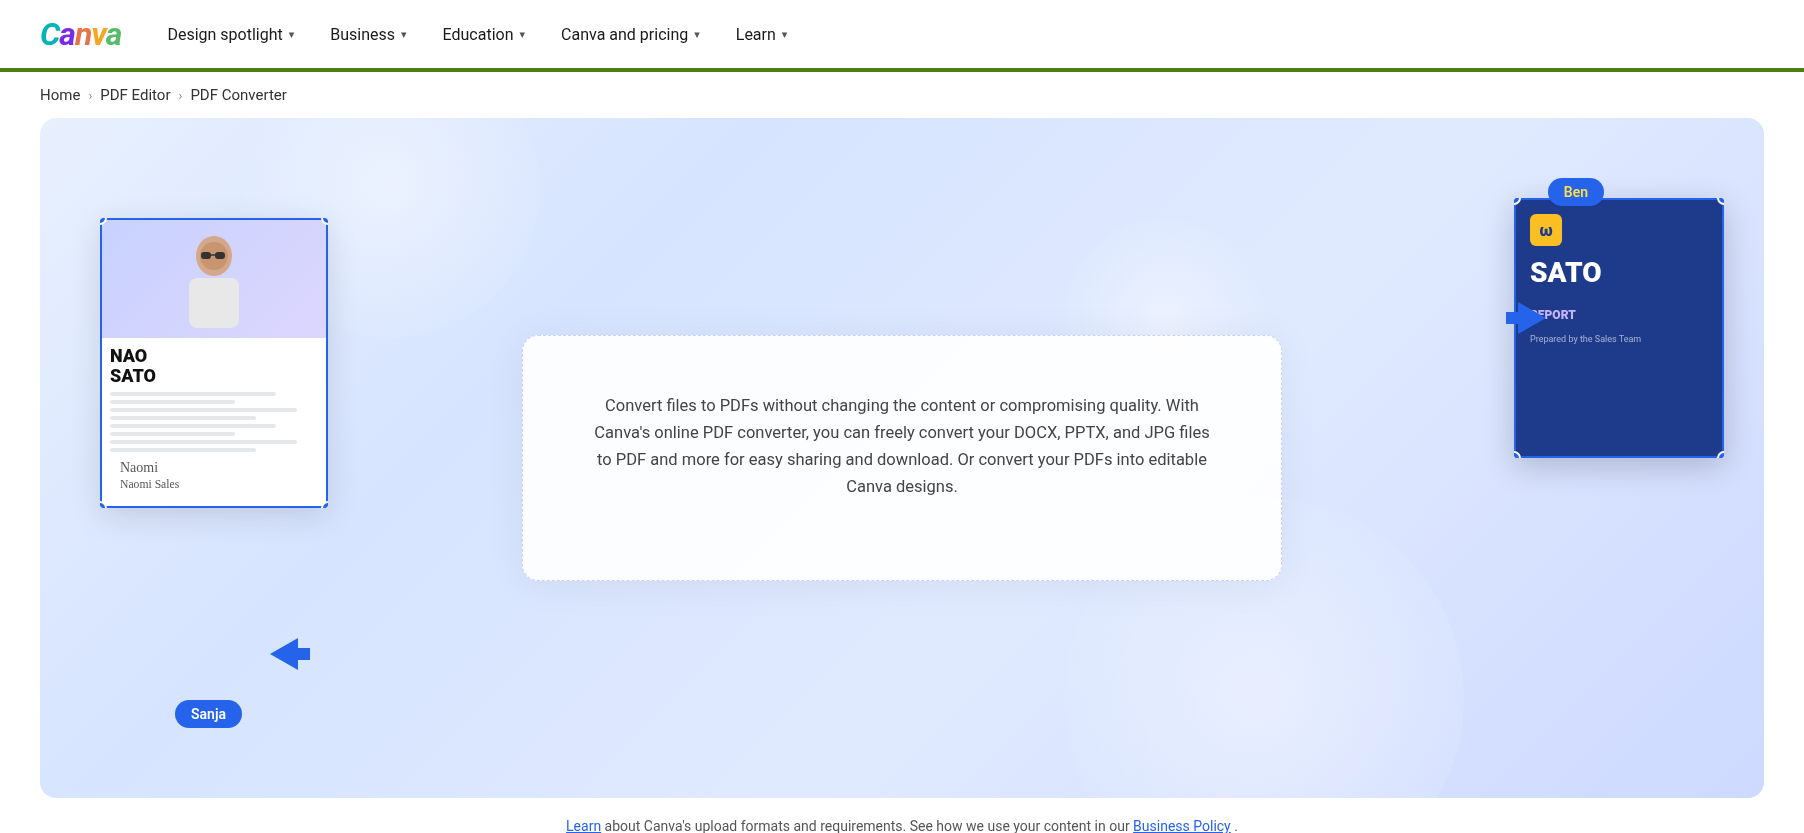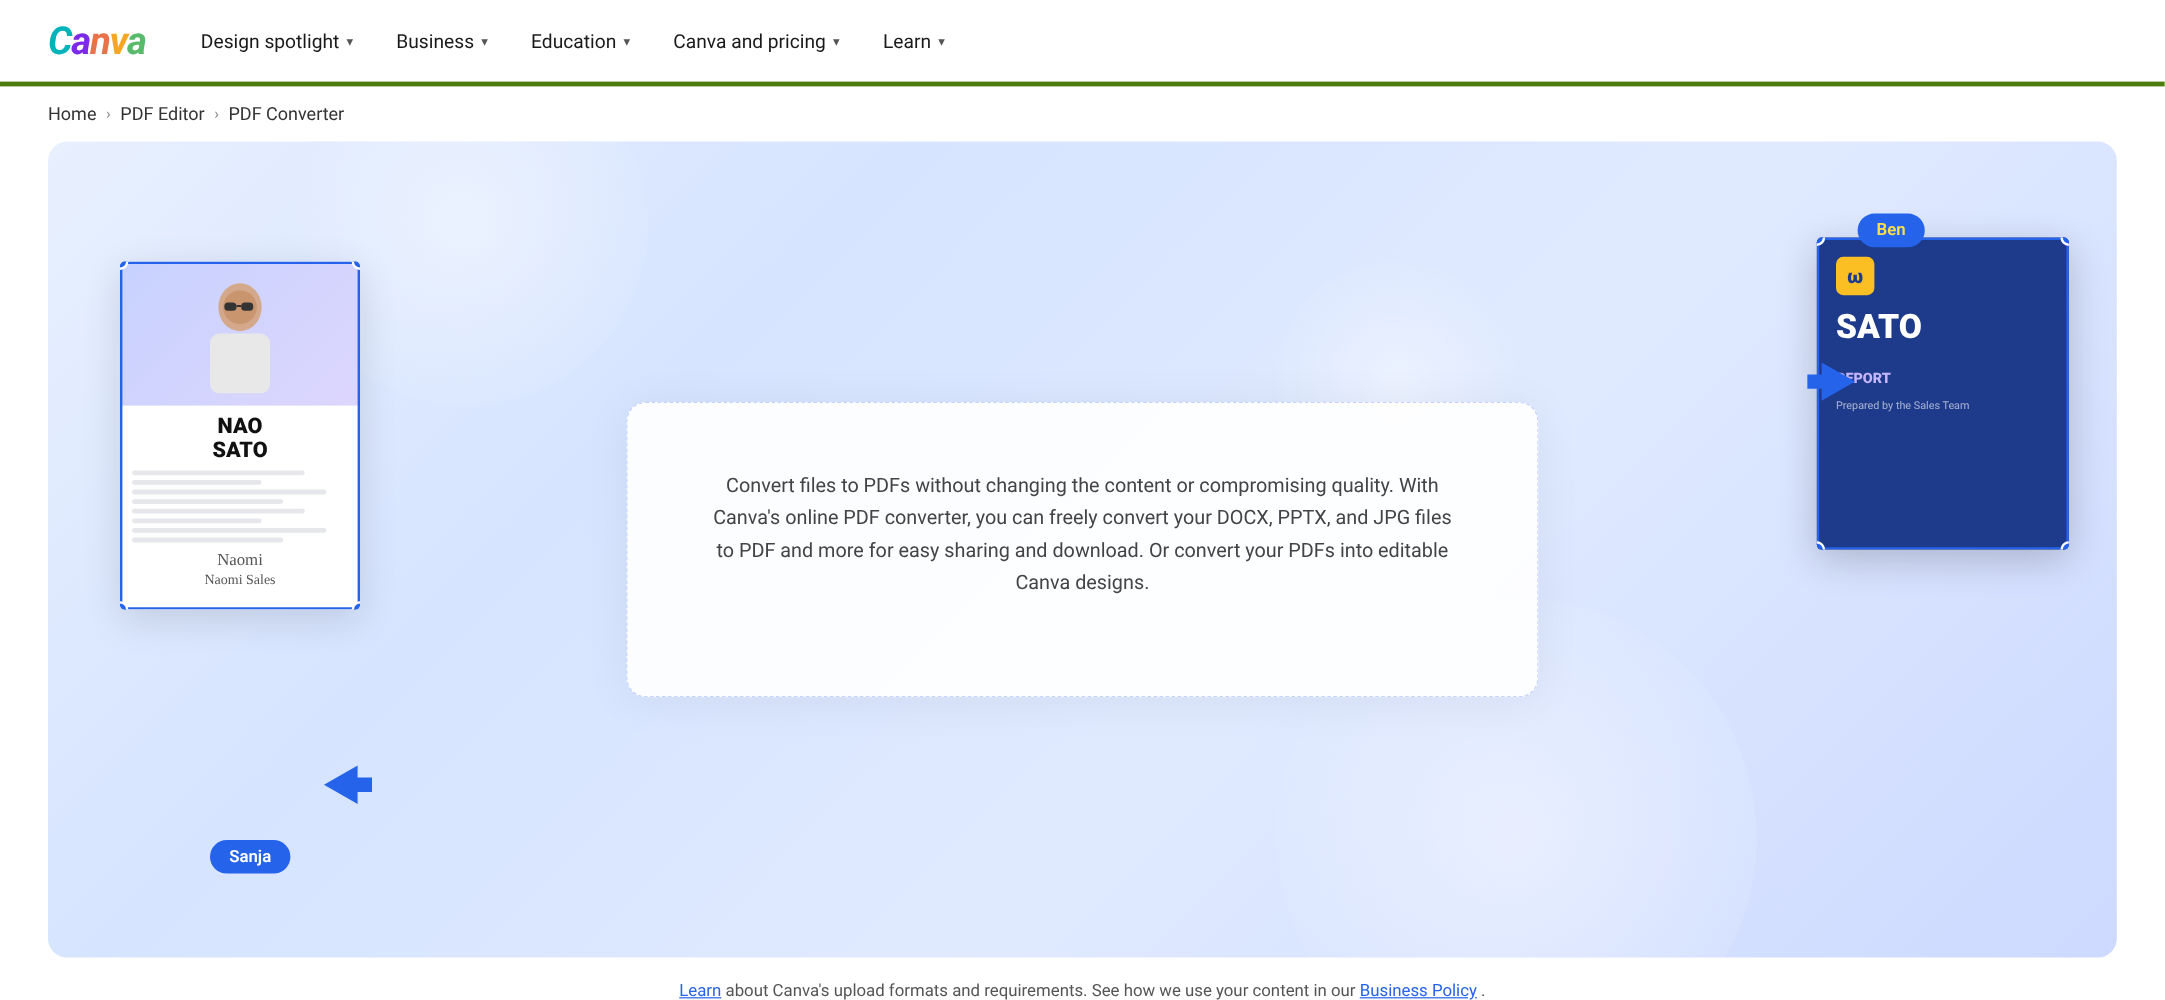--- a/index.html
+++ b/index.html
@@ -54,24 +54,23 @@
       position: absolute; border-radius: 50%;
       background: radial-gradient(circle, rgba(255,255,255,0.4) 0%, rgba(200,220,255,0.2) 100%);
     }
     .bg-circle-1 { width: 300px; height: 300px; top: -80px; left: 200px; }
     .bg-circle-2 { width: 400px; height: 400px; bottom: -100px; right: 300px; }
     .bg-circle-3 { width: 200px; height: 200px; top: 100px; right: 500px; }
 
     
     .doc-left {
       position: absolute; left: 60px; top: 100px;
-      width: 200px; background: #fff; border-radius: 4px;
+      width: 228px; background: #fff; border-radius: 4px;
       box-shadow: 0 8px 32px rgba(0,0,0,0.12);
       overflow: hidden;
-      text-align: center;
     }
     .doc-left-handle {
       position: absolute; width: 14px; height: 14px; background: #2563eb;
       border-radius: 50%; border: 2px solid #fff;
     }
     .doc-left-handle.tl { top: -7px; left: -7px; }
     .doc-left-handle.tr { top: -7px; right: -7px; }
     .doc-left-handle.bl { bottom: -7px; left: -7px; }
     .doc-left-handle.br { bottom: -7px; right: -7px; }
     .doc-left-border {

